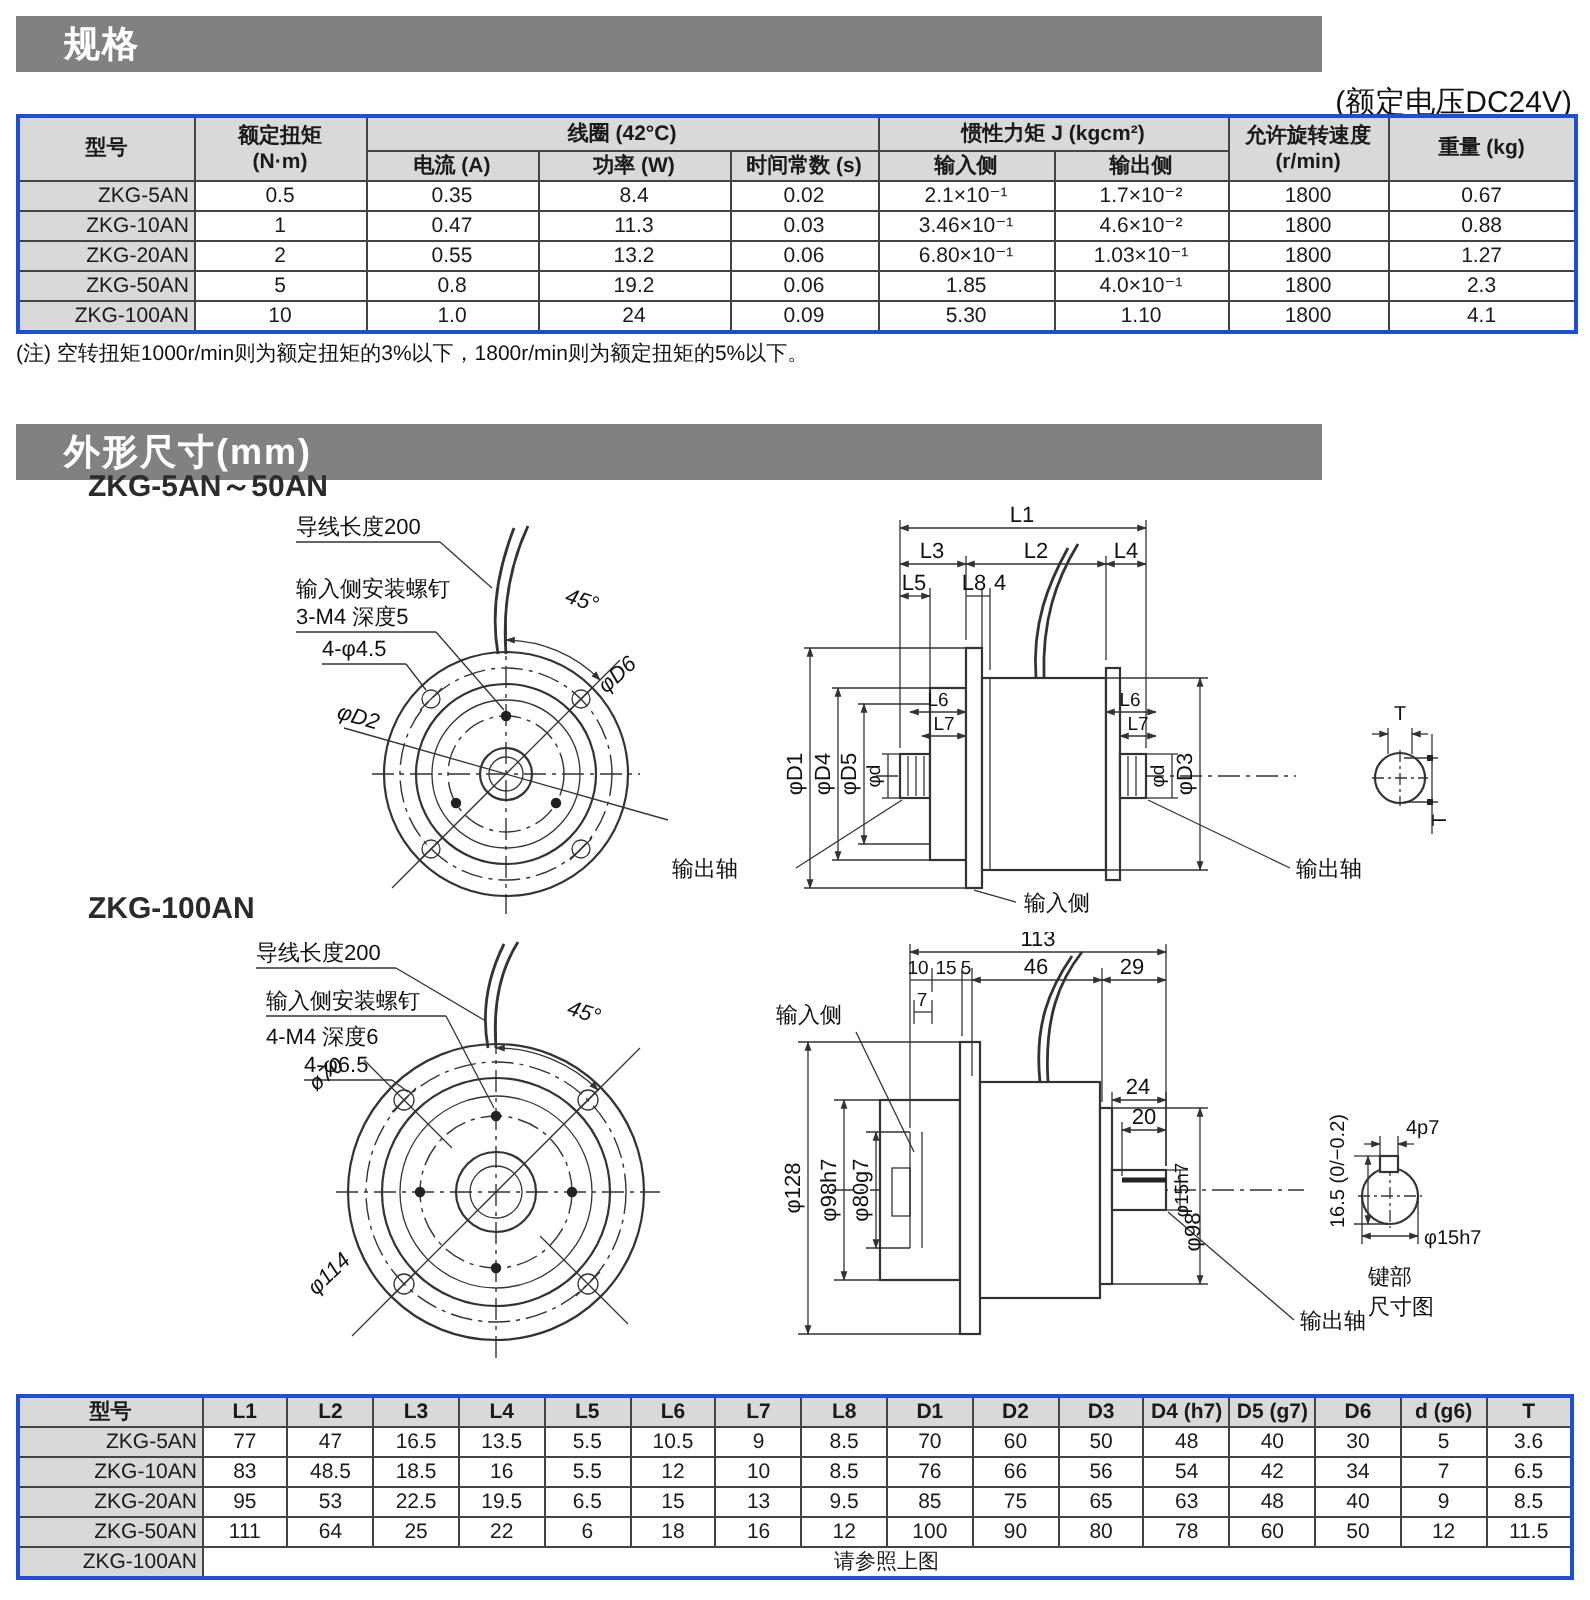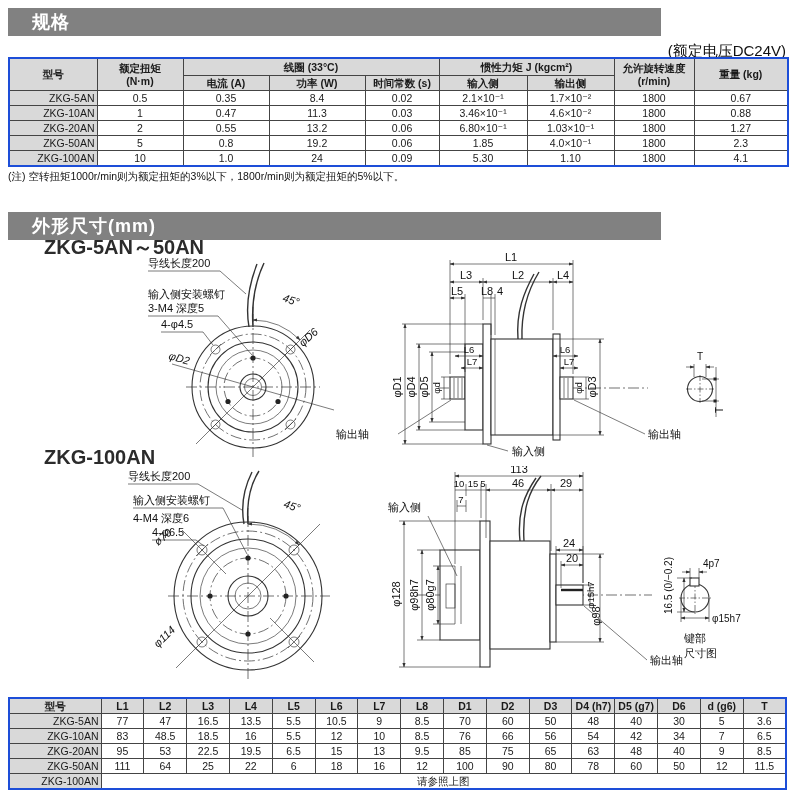--- a/index.html
+++ b/index.html
@@ -14,21 +14,21 @@
   .note-left{position:absolute;left:8px;top:170px;font-size:10.5px;color:#111}
   table{border-collapse:collapse;table-layout:fixed;border:2px solid #1d4ed8}
   th,td{border:1px solid #444;text-align:center;padding:0 2px;height:14px;line-height:13px;
         overflow:hidden;white-space:nowrap;font-size:10.5px}
   th{background:#d9d9d9;font-weight:bold}
   td.model{background:#d9d9d9;text-align:right;padding-left:5px}
   #spec-table{position:absolute;left:8px;top:57px;width:779px}
   #spec-table thead tr.r1 th{height:16px}
   #dim-table{position:absolute;left:8px;top:697px;width:779px}
   #dim-table td.model{background:#d9d9d9}
-  .dtitle{position:absolute;left:44px;font-size:20px;font-weight:bold;color:#2b2b2b}
+  .dtitle{position:absolute;left:44px;font-size:15px;font-weight:bold;color:#2b2b2b}
   #dtitle1{top:234px}
   #dtitle2{top:446px}
   svg.draw{position:absolute;left:0;pointer-events:none}
   #svg1{top:252px}
   #svg2{top:466px}
   svg text{font-family:"Liberation Sans","DejaVu Sans",sans-serif;fill:#111;font-size:11px}
   .it{font-style:italic}
   .mid{text-anchor:middle}
   .f9{font-size:9.5px}
   .f10{font-size:10px}
@@ -57,21 +57,21 @@
       <col style="width:80px">
       <col style="width:94px">
   </colgroup>
   <thead>
     <tr class="r1">
       <th rowspan="2">型号</th>
       <th rowspan="2">
         <div>额定扭矩</div>
         <div>(N·m)</div>
       </th>
-      <th colspan="3">线圈 (33°C)</th>
+      <th colspan="3">线圈 (42°C)</th>
       <th colspan="2">惯性力矩 J (kgcm²)</th>
       <th rowspan="2">
         <div>允许旋转速度</div>
         <div>(r/min)</div>
       </th>
       <th rowspan="2">重量 (kg)</th>
     </tr>
     <tr>
       <th>电流 (A)</th>
       <th>功率 (W)</th>

